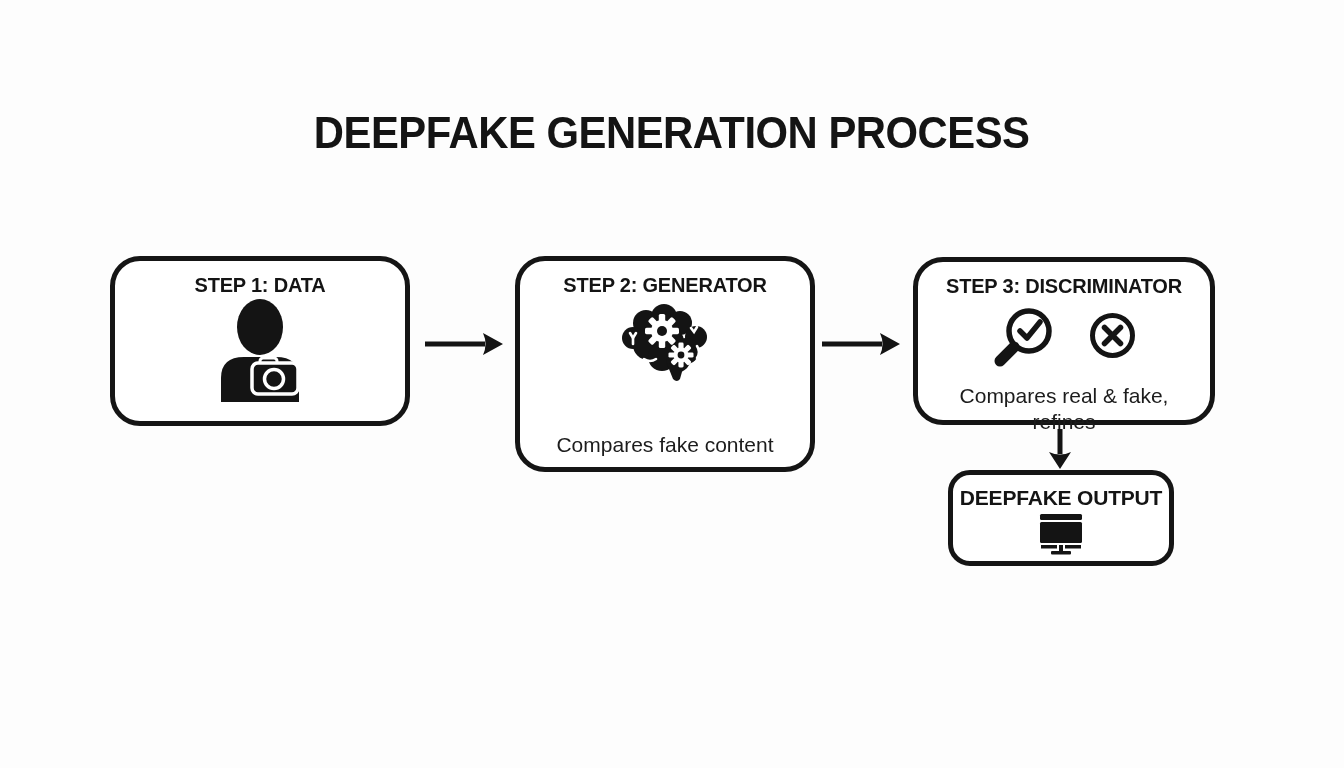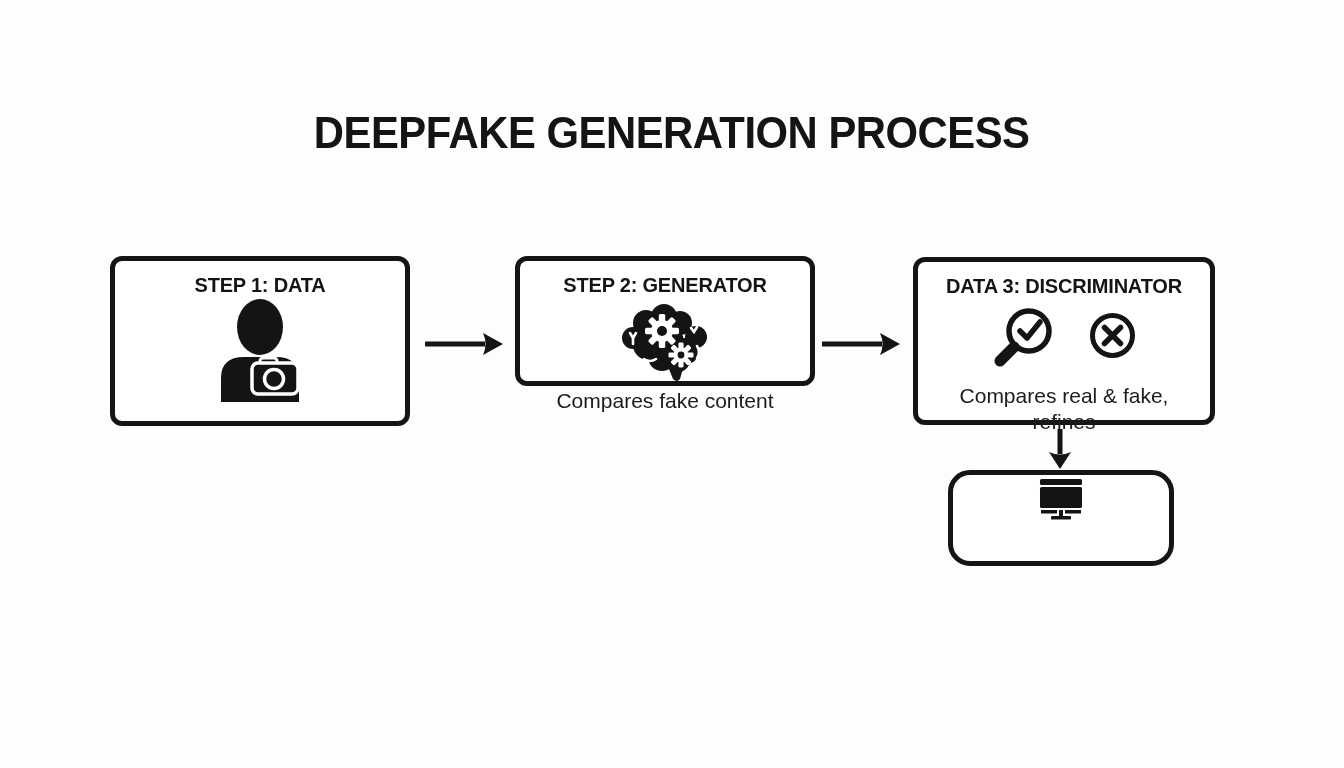--- a/index.html
+++ b/index.html
@@ -27,27 +27,27 @@
     font-weight: 700;
     letter-spacing: -0.5px;
     color: #141414;
   }
   .title span { display: inline-block; transform: scaleX(0.95); }
 
   .step-box {
     position: absolute;
     background: #ffffff;
     border: 5px solid #151515;
-    border-radius: 12px;
+    border-radius: 30px;
     display: flex;
     flex-direction: column;
     align-items: center;
   }
   .box1 { left: 110px; top: 256px; width: 300px; height: 170px; }
-  .box2 { left: 515px; top: 256px; width: 300px; height: 130px; }
+  .box2 { left: 515px; top: 256px; width: 300px; height: 216px; }
   .box3 { left: 913px; top: 257px; width: 302px; height: 168px; }
 
   .step-label {
     margin-top: 13px;
     font-size: 20px;
     font-weight: 700;
     letter-spacing: -0.2px;
     white-space: nowrap;
   }
   .caption {
@@ -177,21 +177,21 @@
   </div>
 
   <div class="connector arrow-2">
     <svg width="82" height="26" viewBox="0 0 82 26">
       <line x1="3" y1="13" x2="63" y2="13" stroke="#141414" stroke-width="5"></line>
       <path d="M61 2 L81 13 L61 24 Q66 13 61 2 Z" fill="#141414"></path>
     </svg>
   </div>
 
   <div class="step-box box3">
-    <div class="step-label">DATA 3: DISCRIMINATOR</div>
+    <div class="step-label">STEP 3: DISCRIMINATOR</div>
     <div class="icon-row">
       <div>
         <svg width="72" height="64" viewBox="0 0 72 64" fill="none">
           <circle cx="36" cy="26" r="20" fill="#ffffff" stroke="#141414" stroke-width="5.5"></circle>
           <path d="M27 26 L34 33 L47 17" stroke="#141414" stroke-width="5.5" stroke-linecap="round" stroke-linejoin="round"></path>
           <line x1="21" y1="42" x2="7" y2="56" stroke="#141414" stroke-width="11" stroke-linecap="round"></line>
         </svg>
       </div>
       <div class="xcircle-wrap">
         <svg width="47" height="47" viewBox="0 0 47 47" fill="none">
@@ -205,20 +205,21 @@
   </div>
 
   <div class="connector arrow-down">
     <svg width="30" height="42" viewBox="0 0 30 42">
       <line x1="15" y1="1" x2="15" y2="26" stroke="#141414" stroke-width="5"></line>
       <path d="M4 24 L15 41 L26 24 Q15 29 4 24 Z" fill="#141414"></path>
     </svg>
   </div>
 
   <div class="output-box">
+    <div class="output-label">DEEPFAKE OUTPUT</div>
     <div class="monitor-icon-wrap">
       <svg width="50" height="42" viewBox="0 0 50 42" fill="#141414">
         <rect x="4" y="1" width="42" height="6" rx="1.5"></rect>
         <rect x="4" y="9" width="42" height="21" rx="1.5"></rect>
         <rect x="5" y="32" width="16" height="3.5"></rect>
         <rect x="29" y="32" width="16" height="3.5"></rect>
         <rect x="23" y="32" width="4" height="7"></rect>
         <rect x="15" y="38" width="20" height="3.5" rx="1"></rect>
       </svg>
     </div>

